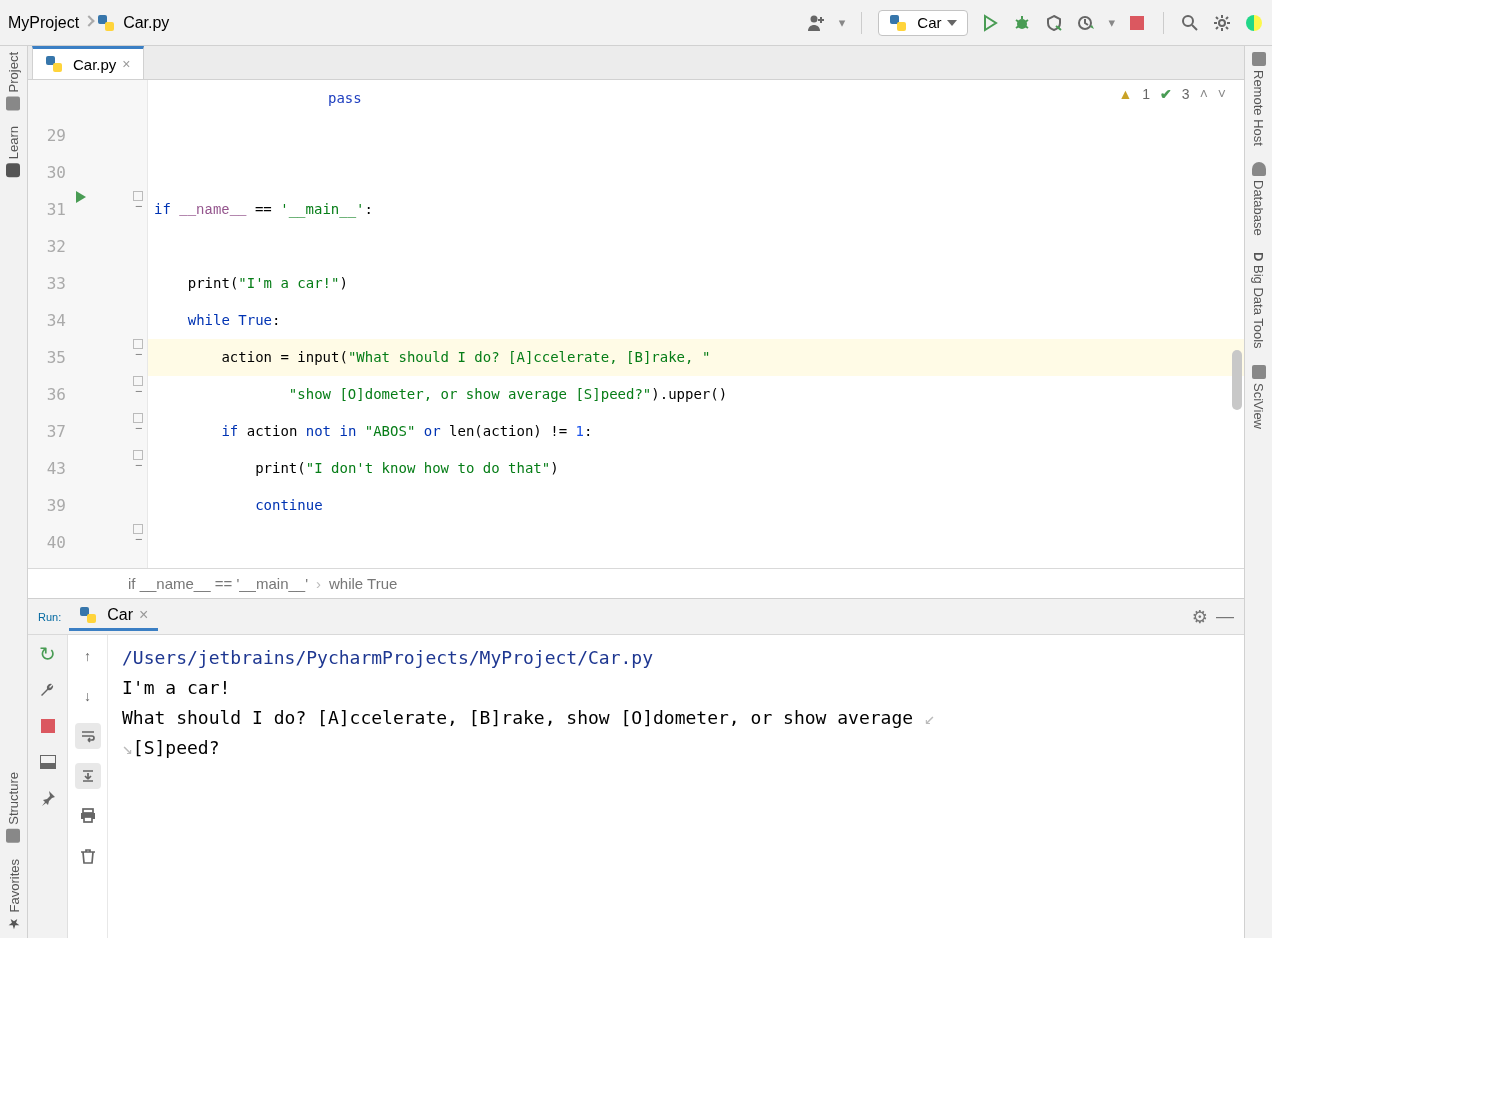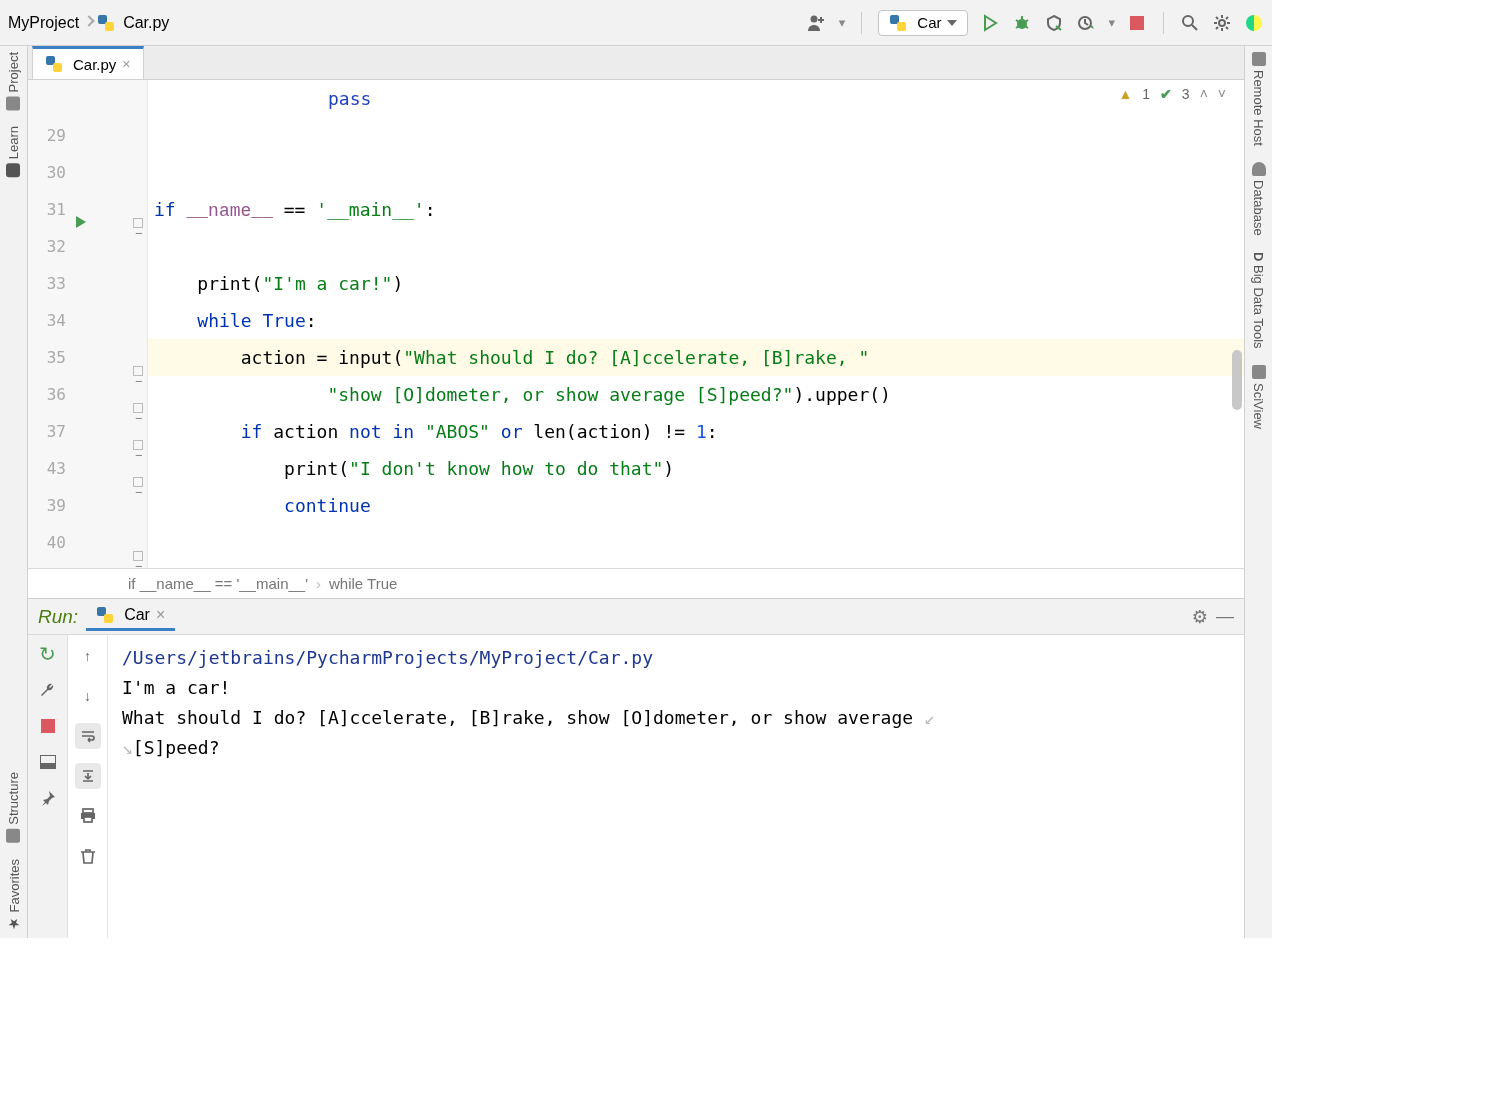--- a/index.html
+++ b/index.html
@@ -109,41 +109,41 @@
   border-right: 1px solid #e8e8e8;
   font-size: 16px;
   color: #aaa;
   position: relative;
 }
 .gutter-inner {
   height: 100%;
 }
 .gline {
   height: 37px; line-height: 37px;
-  display: flex; align-items: flex-end;
+  display: flex; align-items: flex-start;
   padding-left: 10px;
 }
 .gline .num { width: 28px; text-align: right; }
 .gline .runtri {
   margin-left: 10px;
   width: 0; height: 0;
   border-top: 6px solid transparent;
   border-bottom: 6px solid transparent;
   border-left: 10px solid #499c54;
 }
 .fold {
   margin-left: auto; margin-right: 4px;
   width: 10px; height: 10px; border: 1px solid #bbb;
   position: relative; cursor: pointer;
 }
 .fold::after { content: "−"; position: absolute; top: -4px; left: 1px; color: #888; font-size: 12px; }
 
 .code {
   flex: 1;
-  font-size: 18px;
+  font-size: 14px;
   line-height: 37px;
   overflow: hidden;
   position: relative;
 }
 .code .line { height: 37px; white-space: pre; padding-left: 6px; }
 .code .line.hl { background: #fffbe6; }
 .code .line.cut { color: #2040c0; padding-left: 180px; }
 .kw { color: #0033b3; }
 .str { color: #067d17; }
 .num-lit { color: #1750eb; }
@@ -177,21 +177,21 @@
 .runpanel {
   height: 340px;
   border-top: 1px solid #cfcfcf;
   display: flex; flex-direction: column;
   background: #fff;
 }
 .runhead {
   height: 36px; display: flex; align-items: center; gap: 8px;
   padding: 0 10px; background: #f2f2f2; border-bottom: 1px solid #d9d9d9;
 }
-.runhead .lbl { font-size: 19px; color: #4d7c0f; font-style: italic; }
+.runhead .lbl { font-size: 11px; color: #0369a1; }
 .runhead .rtab {
   display: flex; align-items: center; gap: 6px;
   padding: 4px 10px; border-bottom: 3px solid #3b7fc4;
   font-size: 16px;
 }
 .runhead .spacer { flex: 1; }
 .runhead .hico { color: #777; cursor: pointer; font-size: 18px; }
 
 .runbody {
   flex: 1; display: flex;

